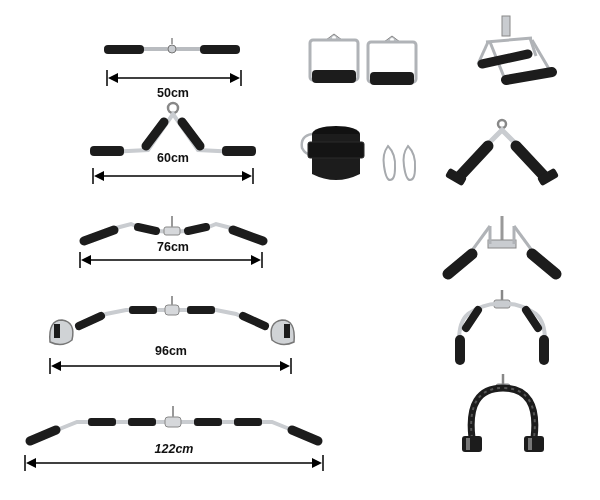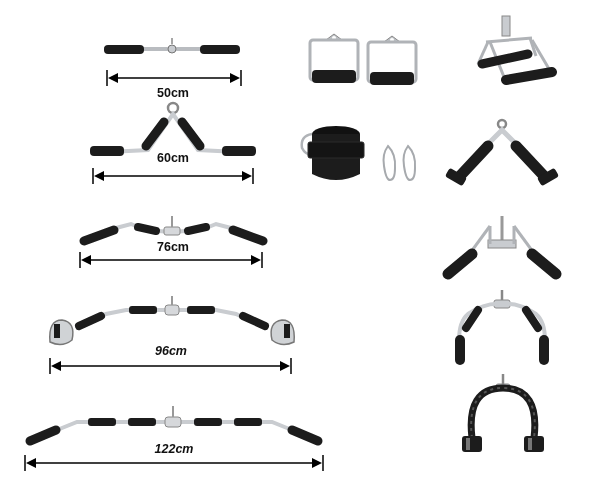--- a/index.html
+++ b/index.html
@@ -93,21 +93,21 @@
 </div>
 <div class="item" style="left:49px;top:358px;">
   <svg width="245" height="16">
       <line x1="1" y1="0" x2="1" y2="16" stroke="#000" stroke-width="1.5"></line>
       <line x1="242" y1="0" x2="242" y2="16" stroke="#000" stroke-width="1.5"></line>
       <line x1="8" y1="8" x2="235" y2="8" stroke="#000" stroke-width="1.5"></line>
       <polygon points="2,8 12,3 12,13" fill="#000"></polygon>
       <polygon points="241,8 231,3 231,13" fill="#000"></polygon>
     </svg>
 </div>
-<div class="dim-label" style="left:171px;top:344px;font-style:italic;">96cm</div>
+<div class="dim-label" style="left:171px;top:344px;">96cm</div>
 
 <div class="item" style="left:22px;top:402px;">
   <svg width="304" height="46">
     <polyline points="8,40 40,26 55,20 250,20 265,26 298,40" fill="none" stroke="#c9ccd0" stroke-width="4"></polyline>
     <line x1="8" y1="39" x2="34" y2="28" stroke="#1c1c1c" stroke-width="9" stroke-linecap="round"></line>
     <line x1="270" y1="28" x2="296" y2="39" stroke="#1c1c1c" stroke-width="9" stroke-linecap="round"></line>
     <rect x="66" y="16" width="28" height="8" rx="3" fill="#1c1c1c"></rect>
     <rect x="106" y="16" width="28" height="8" rx="3" fill="#1c1c1c"></rect>
     <rect x="172" y="16" width="28" height="8" rx="3" fill="#1c1c1c"></rect>
     <rect x="212" y="16" width="28" height="8" rx="3" fill="#1c1c1c"></rect>

